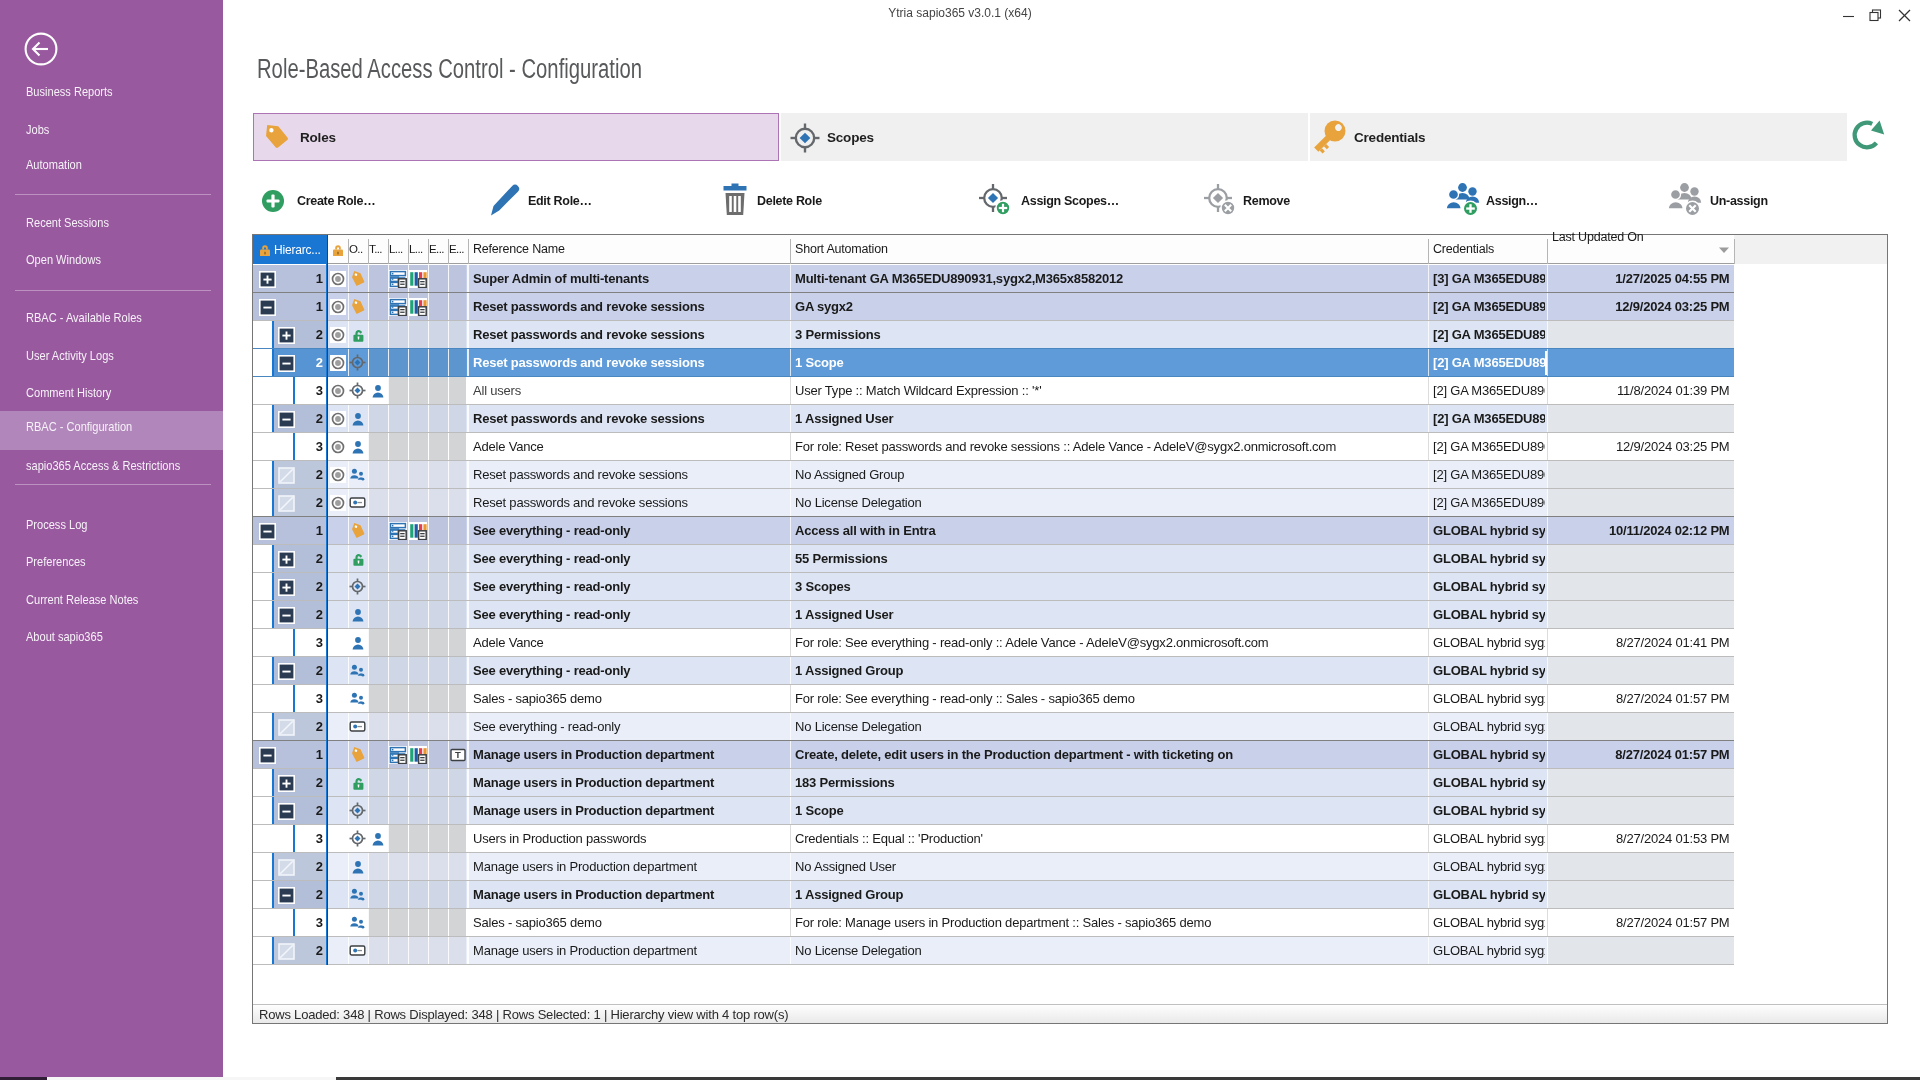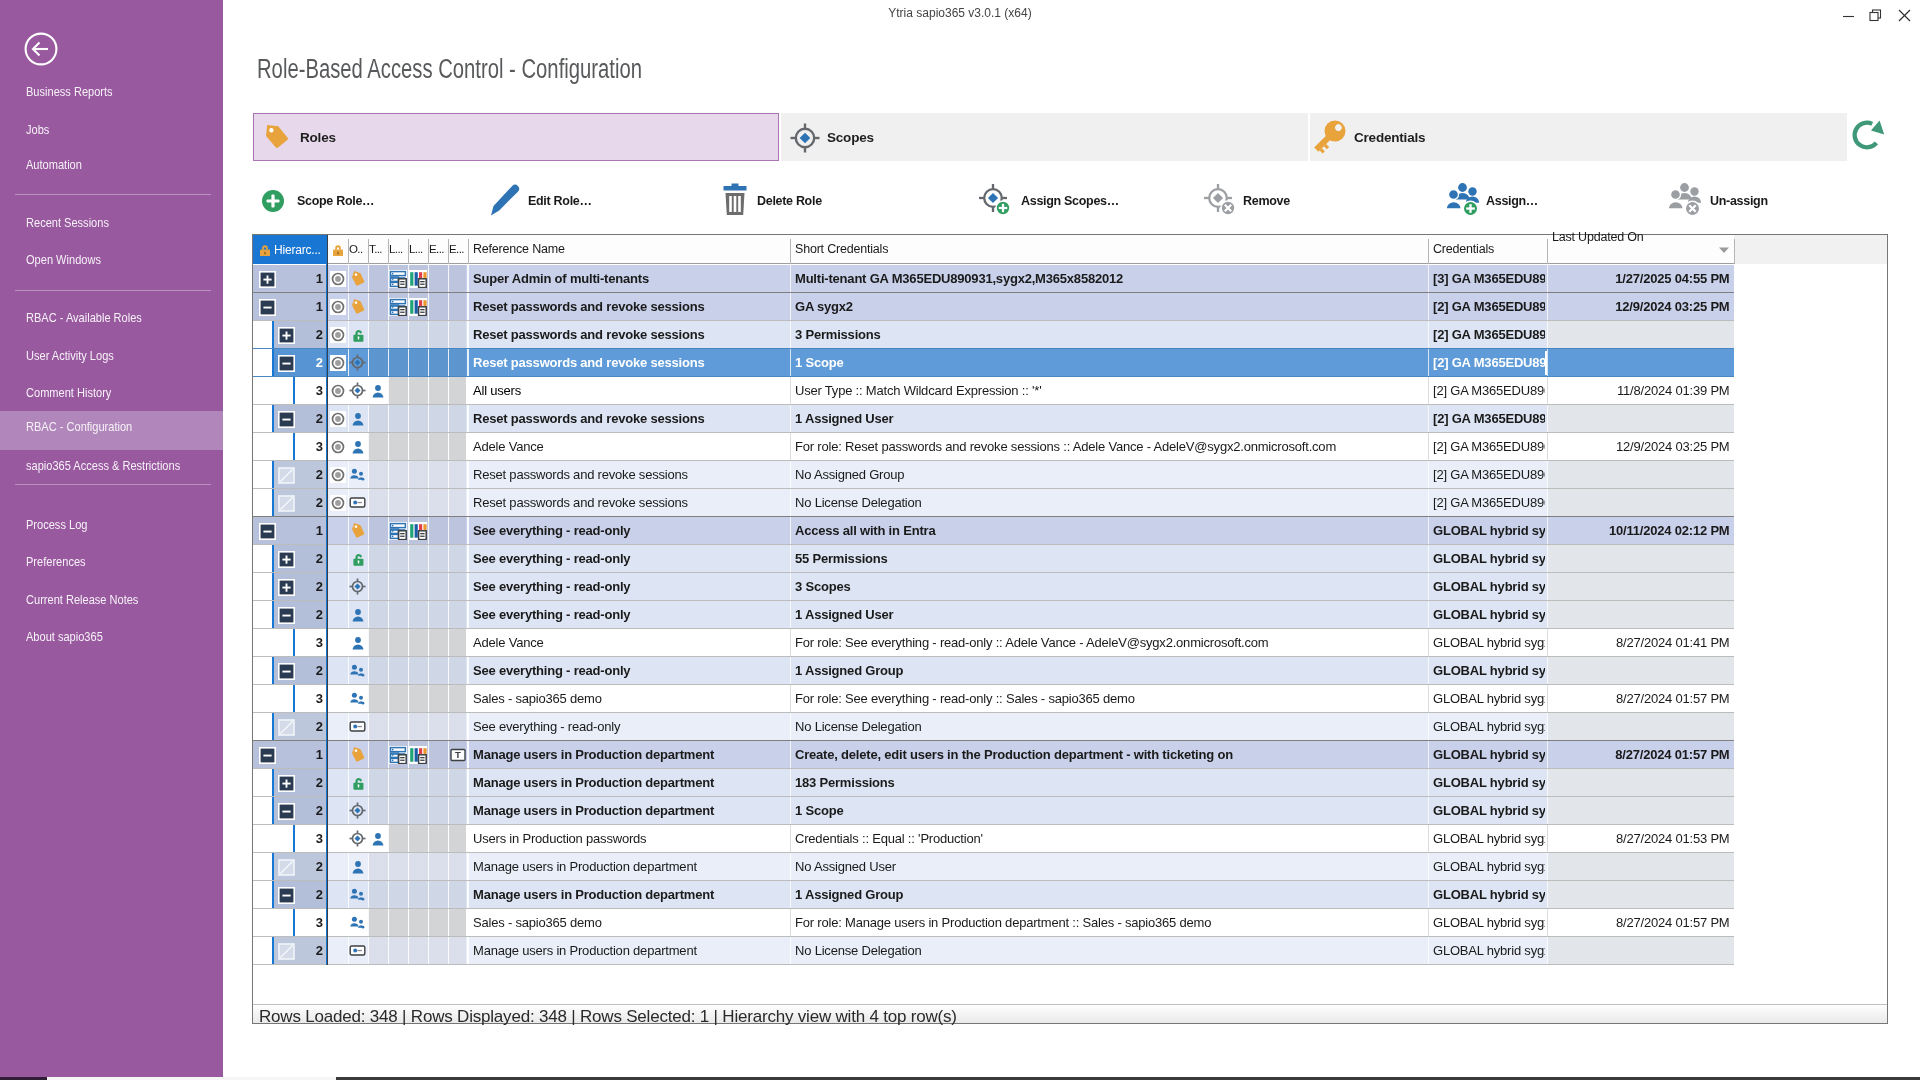--- a/index.html
+++ b/index.html
@@ -79,21 +79,21 @@
 <div class="tabtx" style="left:1354px;top:130px">Credentials</div>
 <svg style="position:absolute;left:1851px;top:117px" width="40" height="40" viewBox="0 0 40 40">
     <path d="M 21.2 6.9 A 12.3 12.3 0 1 0 25.4 25.9" fill="none" stroke="#3f9878" stroke-width="4.3"></path>
     <path d="M 20.0 13.5 L 28.6 3.6 L 33.2 17.5 Z" fill="#3f9878"></path>
   </svg>
 <svg style="position:absolute;left:261px;top:189px" width="24" height="24" viewBox="0 0 24 24">
     <circle cx="12" cy="12" r="11" fill="#2f9e60"></circle>
     <rect x="5.5" y="10.4" width="13" height="3.2" rx="1" fill="#fff"></rect>
     <rect x="10.4" y="5.5" width="3.2" height="13" rx="1" fill="#fff"></rect>
   </svg>
-<div class="tbl-lab" style="left:297px;top:194px">Scope Role…</div>
+<div class="tbl-lab" style="left:297px;top:194px">Create Role…</div>
 <svg style="position:absolute;left:487px;top:182px" width="34" height="36" viewBox="0 0 34 36">
     <path d="M25.2,4.0 a4,4 0 0 1 5.7,5.7 L12.2,28.4 L4.0,33.4 L6.5,24.1 Z" fill="#2e74b5"></path>
   </svg>
 <div class="tbl-lab" style="left:528px;top:194px">Edit Role…</div>
 <svg style="position:absolute;left:722px;top:183px" width="26" height="33" viewBox="0 0 26 33">
     <rect x="9.5" y="0.5" width="7" height="3.5" fill="#2e74b5"></rect>
     <rect x="1.5" y="3" width="23" height="4.5" fill="#2e74b5"></rect>
     <path d="M3.5,10 h19 l-1.3,22 h-16.4 z" fill="#6d6d6d"></path>
     <rect x="7.2" y="13" width="2.6" height="16" fill="#fff"></rect>
     <rect x="11.7" y="13" width="2.6" height="16" fill="#fff"></rect>
@@ -161,21 +161,21 @@
     <path d="M3.2,5.5 v-1.4 a2.8,2.8 0 0 1 5.6,0 v1.4 h-1.8 v-1.3 a1,1 0 0 0 -2,0 v1.3 z" fill="#e8a33d"></path>
     <rect x="5.2" y="7.8" width="1.6" height="2.6" fill="#9c6b1e"></rect>
   </svg>
 <div class="hdrs" style="left:349px;top:243px;width:18px">O..</div>
 <div class="hdrs" style="left:369px;top:243px;width:18px">T...</div>
 <div class="hdrs" style="left:389px;top:243px;width:18px">L...</div>
 <div class="hdrs" style="left:409px;top:243px;width:18px">L...</div>
 <div class="hdrs" style="left:429px;top:243px;width:18px">E...</div>
 <div class="hdrs" style="left:449px;top:243px;width:18px">E...</div>
 <div class="hdr" style="left:473px;top:242px">Reference Name</div>
-<div class="hdr" style="left:795px;top:242px">Short Credentials</div>
+<div class="hdr" style="left:795px;top:242px">Short Automation</div>
 <div class="hdr" style="left:1433px;top:242px">Credentials</div>
 <div class="hdr" style="left:1552px;top:230px">Last Updated On</div>
 <svg style="position:absolute;left:1718px;top:246px" width="12" height="8" viewBox="0 0 12 8">
     <path d="M1,1.5 L11,1.5 L6,7 Z" fill="#9b9b9b"></path>
   </svg>
 <div style="left:347.5px;top:239px;width:1px;height:25px;background:#b5b5b5"></div>
 <div style="left:367.5px;top:239px;width:1px;height:25px;background:#b5b5b5"></div>
 <div style="left:387.5px;top:239px;width:1px;height:25px;background:#b5b5b5"></div>
 <div style="left:407.5px;top:239px;width:1px;height:25px;background:#b5b5b5"></div>
 <div style="left:427.5px;top:239px;width:1px;height:25px;background:#b5b5b5"></div>
@@ -405,21 +405,21 @@
     <line x1="8.5" y1="0.5" x2="8.5" y2="3.6" stroke="#64686c" stroke-width="1.7"></line>
     <line x1="8.5" y1="13.4" x2="8.5" y2="16.5" stroke="#64686c" stroke-width="1.7"></line>
     <line x1="0.5" y1="8.5" x2="3.6" y2="8.5" stroke="#64686c" stroke-width="1.7"></line>
     <line x1="13.4" y1="8.5" x2="16.5" y2="8.5" stroke="#64686c" stroke-width="1.7"></line>
     <rect x="6.4" y="6.4" width="4.2" height="4.2" fill="#2e74b5" transform="rotate(45 8.5 8.5)"></rect>
   </svg>
 <svg style="position:absolute;left:370px;top:383px" width="16" height="16" viewBox="0 0 16 16">
     <circle cx="8.0" cy="5.0" r="2.9" fill="#2e74b5"></circle>
     <path d="M2.6,14.6 a5.4,5.2 0 0 1 10.8,0 z" fill="#2e74b5"></path>
   </svg>
-<div class="cell" style="left:473px;top:377px;width:315px;font-weight:normal;color:#000000">All users</div>
+<div class="cell" style="left:473px;top:377px;width:315px;font-weight:normal;color:#404040">All users</div>
 <div class="cell" style="left:795px;top:377px;width:630px;font-weight:normal;color:#1a1a1a">User Type :: Match Wildcard Expression :: '*'</div>
 <div class="cell" style="left:1433px;top:377px;width:112px;font-weight:normal;color:#1a1a1a">[2] GA M365EDU890931,</div>
 <div class="cell" style="left:1547px;top:377px;width:183px;text-align:right;padding-right:0.5px;font-weight:normal;color:#1a1a1a">11/8/2024 01:39 PM</div>
 <div style="left:253px;top:404px;width:1481px;height:1px;background:#bcbcbc"></div>
 <div style="left:328px;top:405px;width:1406px;height:28px;background:#dde5f4"></div>
 <div style="left:272px;top:405px;width:53.5px;height:28px;background:#b3bfd8"></div>
 <div style="left:272px;top:405px;width:2px;height:28px;background:#1777d3"></div>
 <div style="left:368px;top:405px;width:98px;height:28px;background:rgba(90,95,115,0.10)"></div>
 <svg style="position:absolute;left:278px;top:411px" width="17" height="17" viewBox="0 0 17 17">
     <rect x="0" y="0" width="17" height="17" fill="#fff"></rect>
@@ -1088,15 +1088,15 @@
     <rect x="8.4" y="7.9" width="4.6" height="1.3" fill="#8a8d90"></rect>
   </svg>
 <div class="cell" style="left:473px;top:937px;width:315px;font-weight:normal;color:#1a1a1a">Manage users in Production department</div>
 <div class="cell" style="left:795px;top:937px;width:630px;font-weight:normal;color:#1a1a1a">No License Delegation</div>
 <div class="cell" style="left:1433px;top:937px;width:112px;font-weight:normal;color:#1a1a1a">GLOBAL hybrid sygx2,M</div>
 <div style="left:1548px;top:937px;width:186px;height:28px;background:#e2e5e9"></div>
 <div style="left:253px;top:964px;width:1481px;height:1px;background:#bcbcbc"></div>
 <div style="left:325.6px;top:235px;width:1.8px;height:730px;background:#1777d3"></div>
 <div style="left:327.4px;top:235px;width:1px;height:730px;background:#3a3f46"></div>
 <div style="left:253px;top:1004px;width:1634px;height:19px;border-top:1px solid #c0c0c0;background:linear-gradient(#fefefe,#e9e9e9)"></div>
-<div style="left:259px;top:1007px;font-size:17px;color:#2a2a2a;letter-spacing:-0.2px">Rows Loaded: 348 | Rows Displayed: 348 | Rows Selected: 1 | Hierarchy view with 4 top row(s)</div>
+<div style="left:259px;top:1007px;font-size:13px;color:#2a2a2a;letter-spacing:-0.2px">Rows Loaded: 348 | Rows Displayed: 348 | Rows Selected: 1 | Hierarchy view with 4 top row(s)</div>
 <div style="left:0;top:1077px;width:47px;height:3px;background:#2f1e36"></div>
 <div style="left:47px;top:1077px;width:289px;height:3px;background:#f6f6f7"></div>
 <div style="left:336px;top:1077px;width:1584px;height:3px;background:#3a3a3a"></div>
 </body></html>

